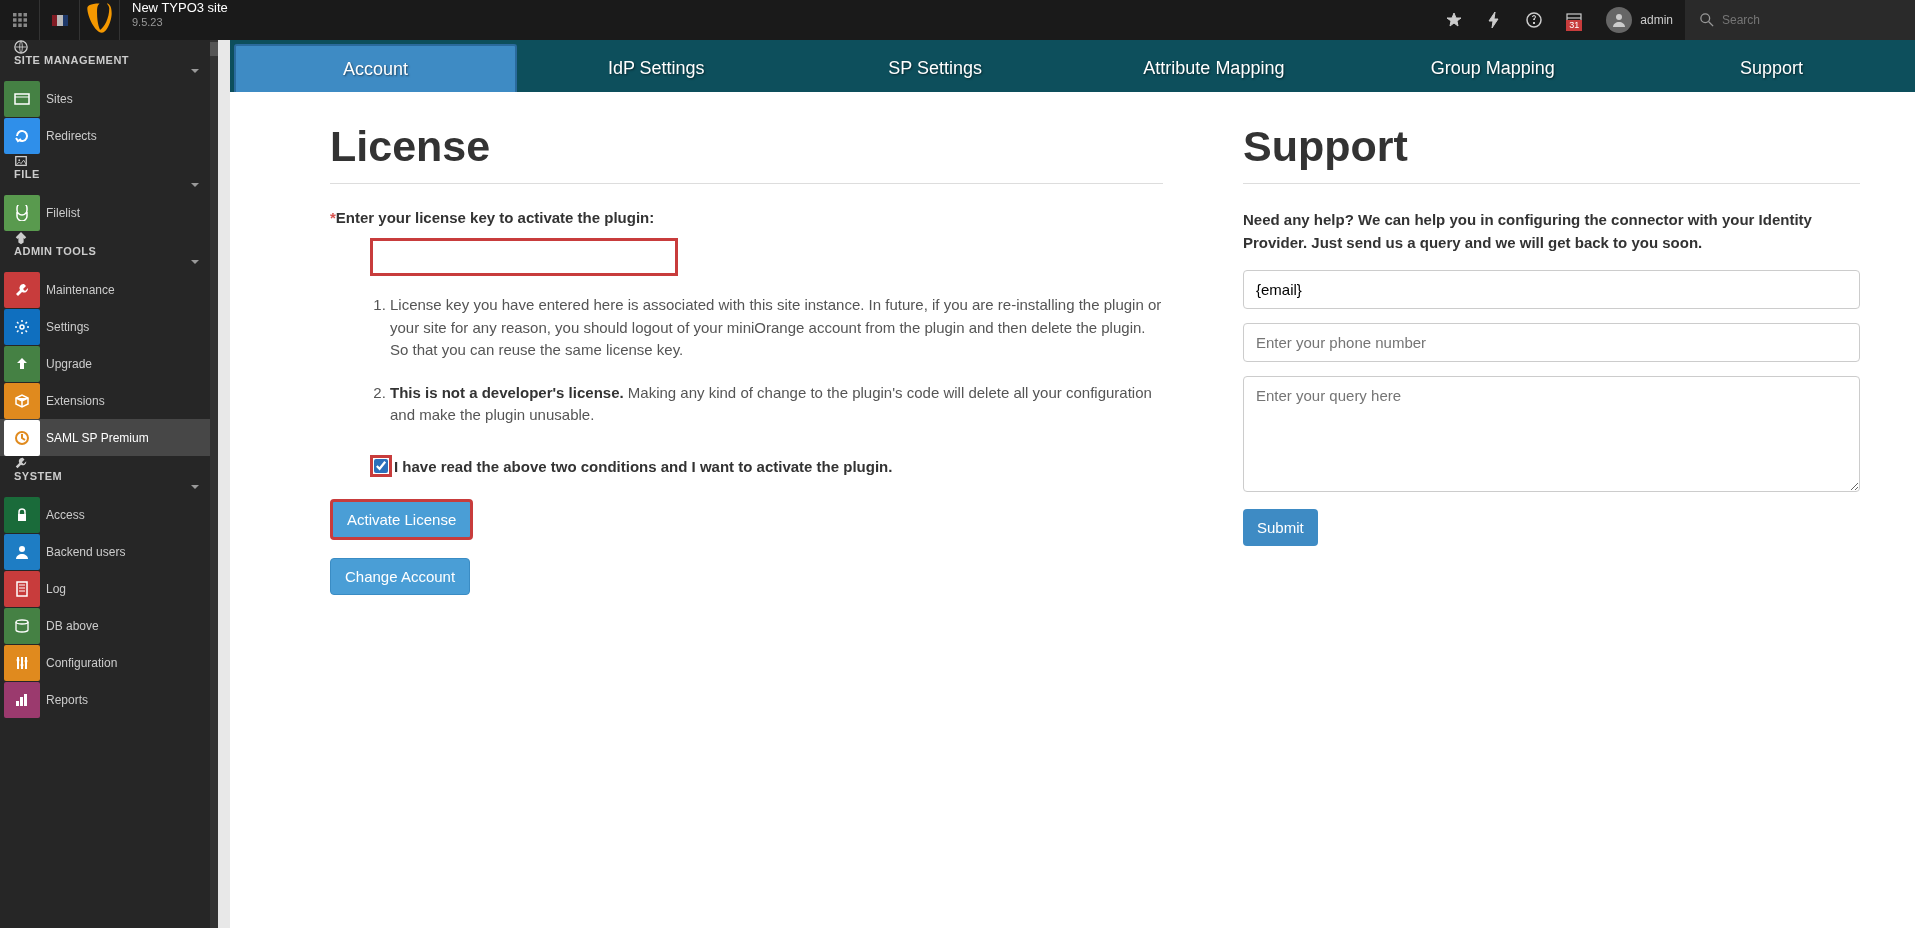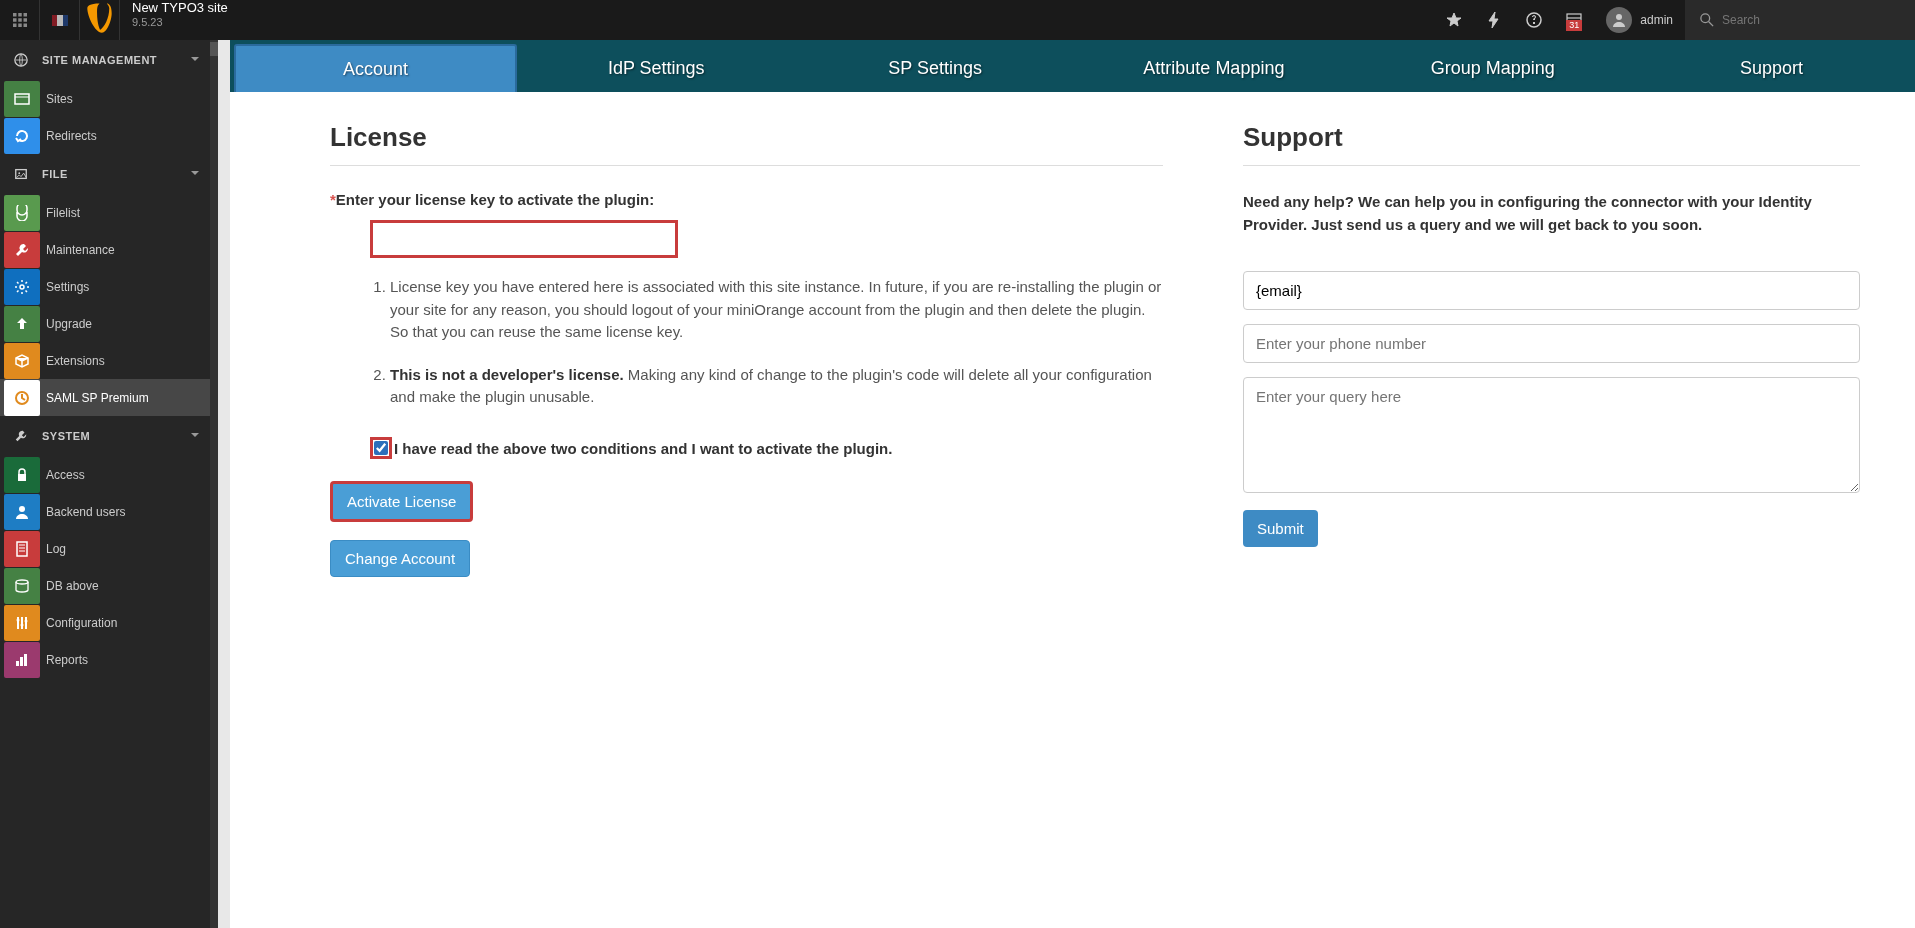--- a/index.html
+++ b/index.html
@@ -25,21 +25,21 @@
     .topbar-username { color: #ccc; font-size: 12px; }
     .topbar-search { display: flex; align-items: center; background: #2a2a2a; height: 100%; padding: 0 15px; min-width: 230px; }
     .topbar-search svg { width: 14px; height: 14px; stroke: #999; fill: none; margin-right: 8px; }
     .topbar-search input { background: transparent; border: none; color: #ccc; outline: none; font-size: 12px; }
     
     
     .module-menu { position: absolute; top: 40px; left: 0; bottom: 0; width: 218px; background: #262626; color: #ccc; overflow-y: auto; display: flex; }
     .module-menu-inner { flex: 1; }
     .module-menu-scrollbar { width: 8px; background: #333; display: flex; align-items: flex-start; }
     .module-menu-scrollbar-handle { width: 100%; background: #555; height: 14px; margin-top: 2px; }
-    .module-group-header { height: 40px; display: flex; align-items: center; padding: 0 10px 0 14px; color: #ccc; font-size: 11px; font-weight: bold; letter-spacing: 0.5px; cursor: pointer; }
+    .module-group-header { height: 40px; display: flex; padding: 0 10px 0 14px; color: #ccc; font-size: 11px; font-weight: bold; letter-spacing: 0.5px; cursor: pointer; flex-direction: column; }
     .module-group-header svg.group-icon { width: 14px; height: 14px; fill: #ccc; margin-right: 14px; }
     .module-group-header .chevron { margin-left: auto; }
     .module-group-header .chevron svg { width: 10px; height: 10px; fill: #999; }
     .module-item { height: 37px; display: flex; align-items: center; color: #ccc; font-size: 12px; cursor: pointer; }
     .module-item.active { background: #474747; color: #fff; }
     .module-item-icon { width: 36px; height: 36px; border-radius: 2px; display: flex; align-items: center; justify-content: center; margin-left: 4px; margin-right: 6px; }
     .module-item-icon svg { width: 16px; height: 16px; fill: #fff; }
     
     
     .ic-sites { background: #458144; }
@@ -67,42 +67,42 @@
     
     .tabs { display: flex; background: #0d4f5c; height: 52px; padding: 4px 4px 0 4px; }
     .tab { flex: 1; display: flex; align-items: center; justify-content: center; color: #fff; font-size: 18px; font-weight: normal; cursor: pointer; border-radius: 3px 3px 0 0; text-shadow: 1px 1px 2px rgba(0,0,0,0.5); }
     .tab.active { background: #3e8bc4; border: 2px solid #2a6a9c; border-bottom: none; }
     
     
     .page-body { padding: 30px 55px 30px 100px; display: flex; gap: 80px; }
     .left-col { flex: 1.35; }
     .right-col { flex: 1; }
     
-    h1 { font-size: 26px; font-weight: bold; color: #333; margin-bottom: 12px; }
+    h1 { font-size: 43px; font-weight: bold; color: #333; margin-bottom: 12px; }
     hr { border: none; border-top: 1px solid #ddd; margin-bottom: 25px; }
     
     .license-label { font-size: 15px; font-weight: bold; color: #333; margin-bottom: 12px; }
     .license-label .asterisk { color: #d9534f; }
     .license-input-wrap { margin-left: 40px; margin-bottom: 18px; }
     .license-input { width: 308px; height: 38px; border: 3px solid #c83c3c; padding: 6px 10px; font-size: 15px; }
     
     ol.notes { margin-left: 40px; padding-left: 20px; }
     ol.notes li { font-size: 15px; color: #555; line-height: 1.5; margin-bottom: 20px; }
     ol.notes li b { color: #333; }
     
     .consent-row { margin-left: 40px; display: flex; align-items: center; gap: 2px; margin-top: 28px; margin-bottom: 22px; }
     .consent-check-wrap { border: 3px solid #c83c3c; width: 22px; height: 22px; display: flex; align-items: center; justify-content: center; flex-shrink: 0; }
     .consent-check-wrap input { width: 14px; height: 14px; accent-color: #2c6fbb; }
     .consent-text { font-size: 15px; font-weight: bold; color: #333; padding-top: 1px; }
     
     .btn { display: inline-block; background: #4a9ed6; color: #fff; border: 1px solid #3a8cc4; border-radius: 4px; padding: 9px 14px; font-size: 15px; cursor: pointer; }
     .btn-activate { border: 3px solid #c83c3c; }
     .btn-row { margin-bottom: 18px; }
     
-    .support-help { font-size: 15px; font-weight: bold; color: #333; line-height: 1.5; margin-bottom: 35px; }
+    .support-help { font-size: 15px; font-weight: bold; color: #333; line-height: 1.5; margin-bottom: 16px; }
     .form-control { width: 100%; border: 1px solid #ccc; border-radius: 4px; padding: 10px 12px; font-size: 15px; margin-bottom: 14px; font-family: inherit; }
     textarea.form-control { height: 116px; resize: both; }
     .btn-submit { background: #3e8bc4; color: #fff; border: none; border-radius: 4px; padding: 10px 14px; font-size: 15px; cursor: pointer; }
   </style>
 </head>
 <body>
 
 <div class="topbar">
   <div class="topbar-left">
     <div class="topbar-icon-cell topbar-apps-icon">
@@ -215,20 +215,29 @@
             <path d="M1 3l4 4 4-4z"></path>
           </svg></span>
       </div>
       <div class="module-item">
         <span class="module-item-icon ic-filelist">
           <svg viewBox="0 0 16 16">
             <path d="M3 3a5 5 0 0 1 10 0v2a5 5 0 0 1-10 0zM3 7v4a5 5 0 0 0 10 0V7" fill="none" stroke="#fff" stroke-width="1.5"></path>
           </svg>
         </span>
         <span>Filelist</span>
+      </div>
+      <div class="module-group-header">
+        <svg class="group-icon" viewBox="0 0 16 16">
+          <path d="M8 1l6 6-2 2-1-1v5l-3 2-3-2V8l-1 1-2-2z" fill="#ccc"></path>
+        </svg>
+        <span>ADMIN TOOLS</span>
+        <span class="chevron"><svg viewBox="0 0 10 10">
+            <path d="M1 3l4 4 4-4z"></path>
+          </svg></span>
       </div>
       <div class="module-item">
         <span class="module-item-icon ic-maintenance">
           <svg viewBox="0 0 16 16">
             <path d="M10 2a4 4 0 0 0-4 6L2 12l2 2 4-4a4 4 0 0 0 6-4l-3 3-2-2 3-3z"></path>
           </svg>
         </span>
         <span>Maintenance</span>
       </div>
       <div class="module-item">

